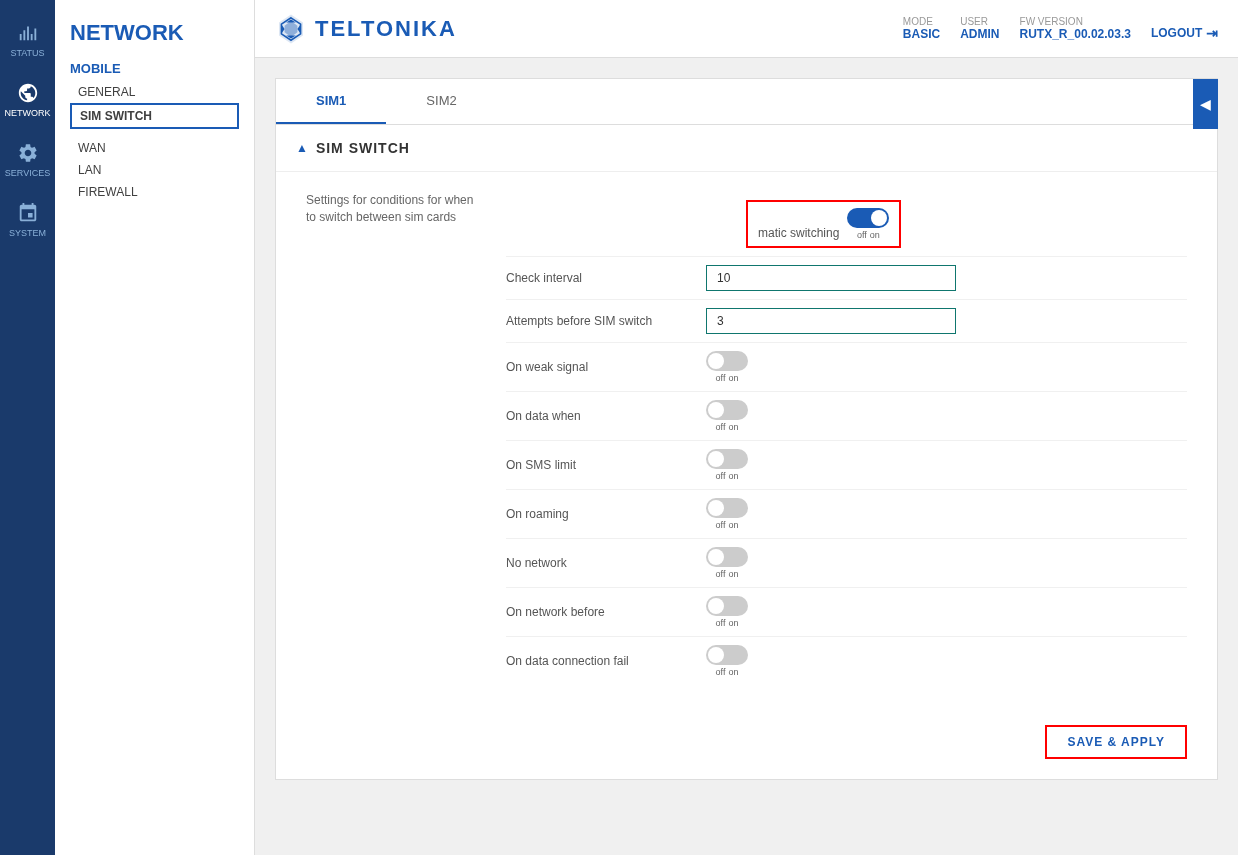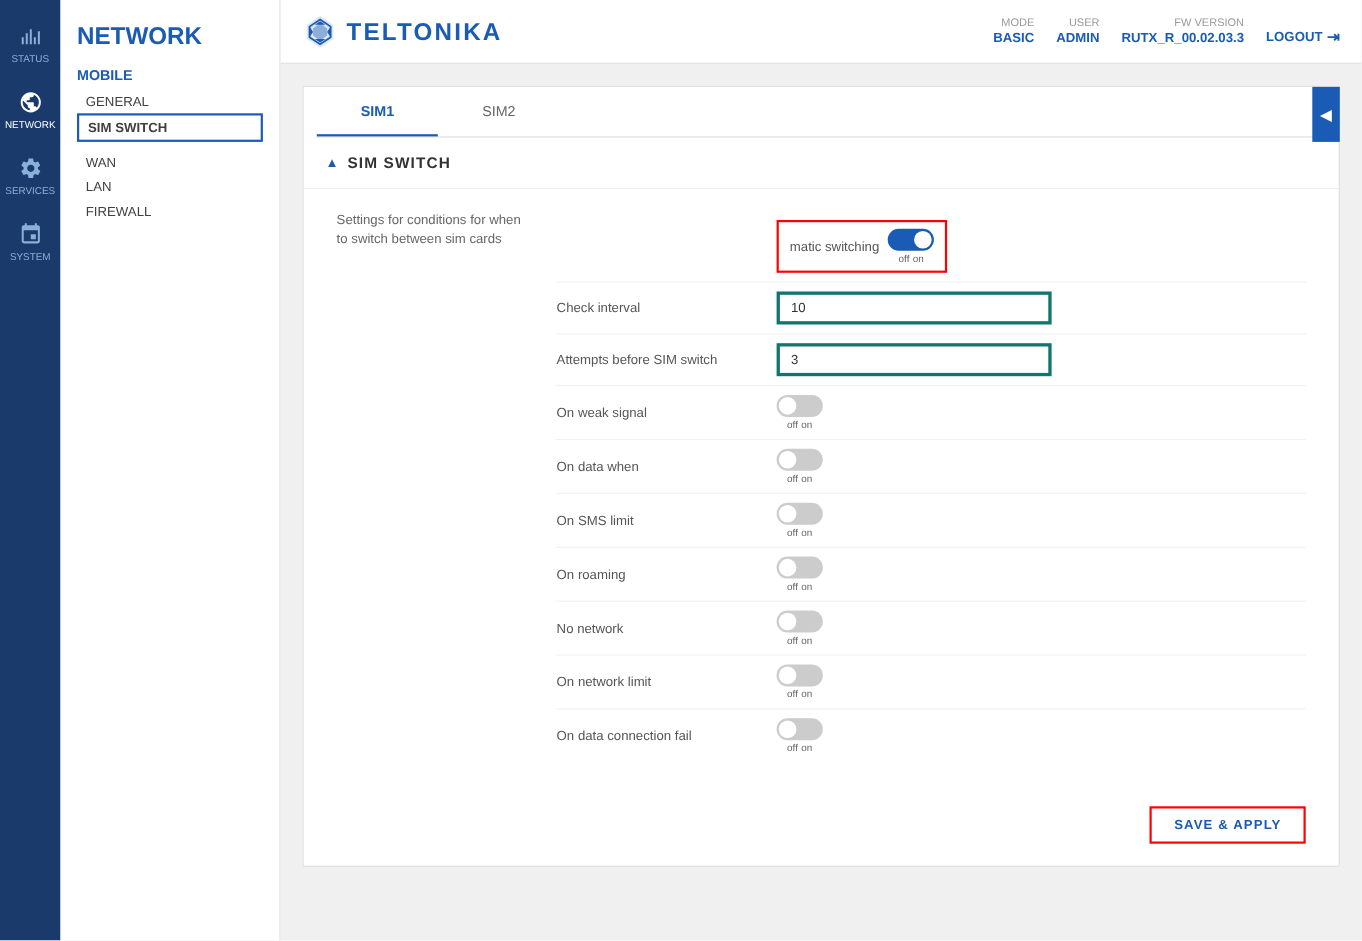--- a/index.html
+++ b/index.html
@@ -100,21 +100,21 @@
     }
     .topbar-right {
       display: flex;
       align-items: flex-end;
       gap: 20px;
       font-size: 11px;
     }
     .topbar-item {
       display: flex;
       flex-direction: column;
-      align-items: flex-end;
+      align-items: flex-start;
     }
     .topbar-item .label {
       color: #999;
       font-size: 10px;
       text-transform: uppercase;
     }
     .topbar-item .value {
       color: #1a5bb5;
       font-weight: bold;
       font-size: 12px;
@@ -140,21 +140,20 @@
     .content-card {
       background: #fff;
       border: 1px solid #ddd;
       position: relative;
     }
 
     
     .tabs {
       display: flex;
       border-bottom: 1px solid #ddd;
-      margin-left: 12px;
     }
     .tab {
       padding: 14px 40px;
       font-size: 13px;
       color: #666;
       cursor: pointer;
       border-bottom: 2px solid transparent;
     }
     .tab.active {
       color: #1a5bb5;
@@ -222,21 +221,21 @@
       width: 200px;
       font-size: 12px;
       color: #555;
       text-align: left;
       padding-right: 20px;
     }
     .form-control {
       flex: 1;
     }
     .text-input {
-      border: 3px solid #0f766e;
+      border: 1px solid #0f766e;
       padding: 5px 10px;
       font-size: 12px;
       width: 250px;
       color: #333;
     }
 
     
     .toggle-wrapper {
       display: inline-flex;
       flex-direction: column;
@@ -269,22 +268,23 @@
       margin-top: 2px;
     }
     .toggle-labels .off-lbl { color: #666; }
     .toggle-labels .on-lbl { color: #666; }
 
     
     .toggle-highlight {
       border: 2px solid red;
       padding: 6px 10px;
       display: inline-flex;
-      align-items: center;
+      align-items: flex-end;
       gap: 8px;
+      margin-left: 40px;
     }
     .toggle-highlight-label {
       font-size: 12px;
       color: #555;
     }
 
     
     .save-area {
       display: flex;
       justify-content: flex-end;
@@ -499,21 +499,21 @@
                 </div>
                 <div class="toggle-labels">
                   <span class="off-lbl">off</span>
                   <span class="on-lbl">on</span>
                 </div>
               </div>
             </div>
           </div>
 
           <div class="form-row">
-            <div class="form-label">On network limit</div>
+            <div class="form-label">On network before</div>
             <div class="form-control">
               <div class="toggle-wrapper">
                 <div class="toggle off">
                   <div class="toggle-knob"></div>
                 </div>
                 <div class="toggle-labels">
                   <span class="off-lbl">off</span>
                   <span class="on-lbl">on</span>
                 </div>
               </div>

